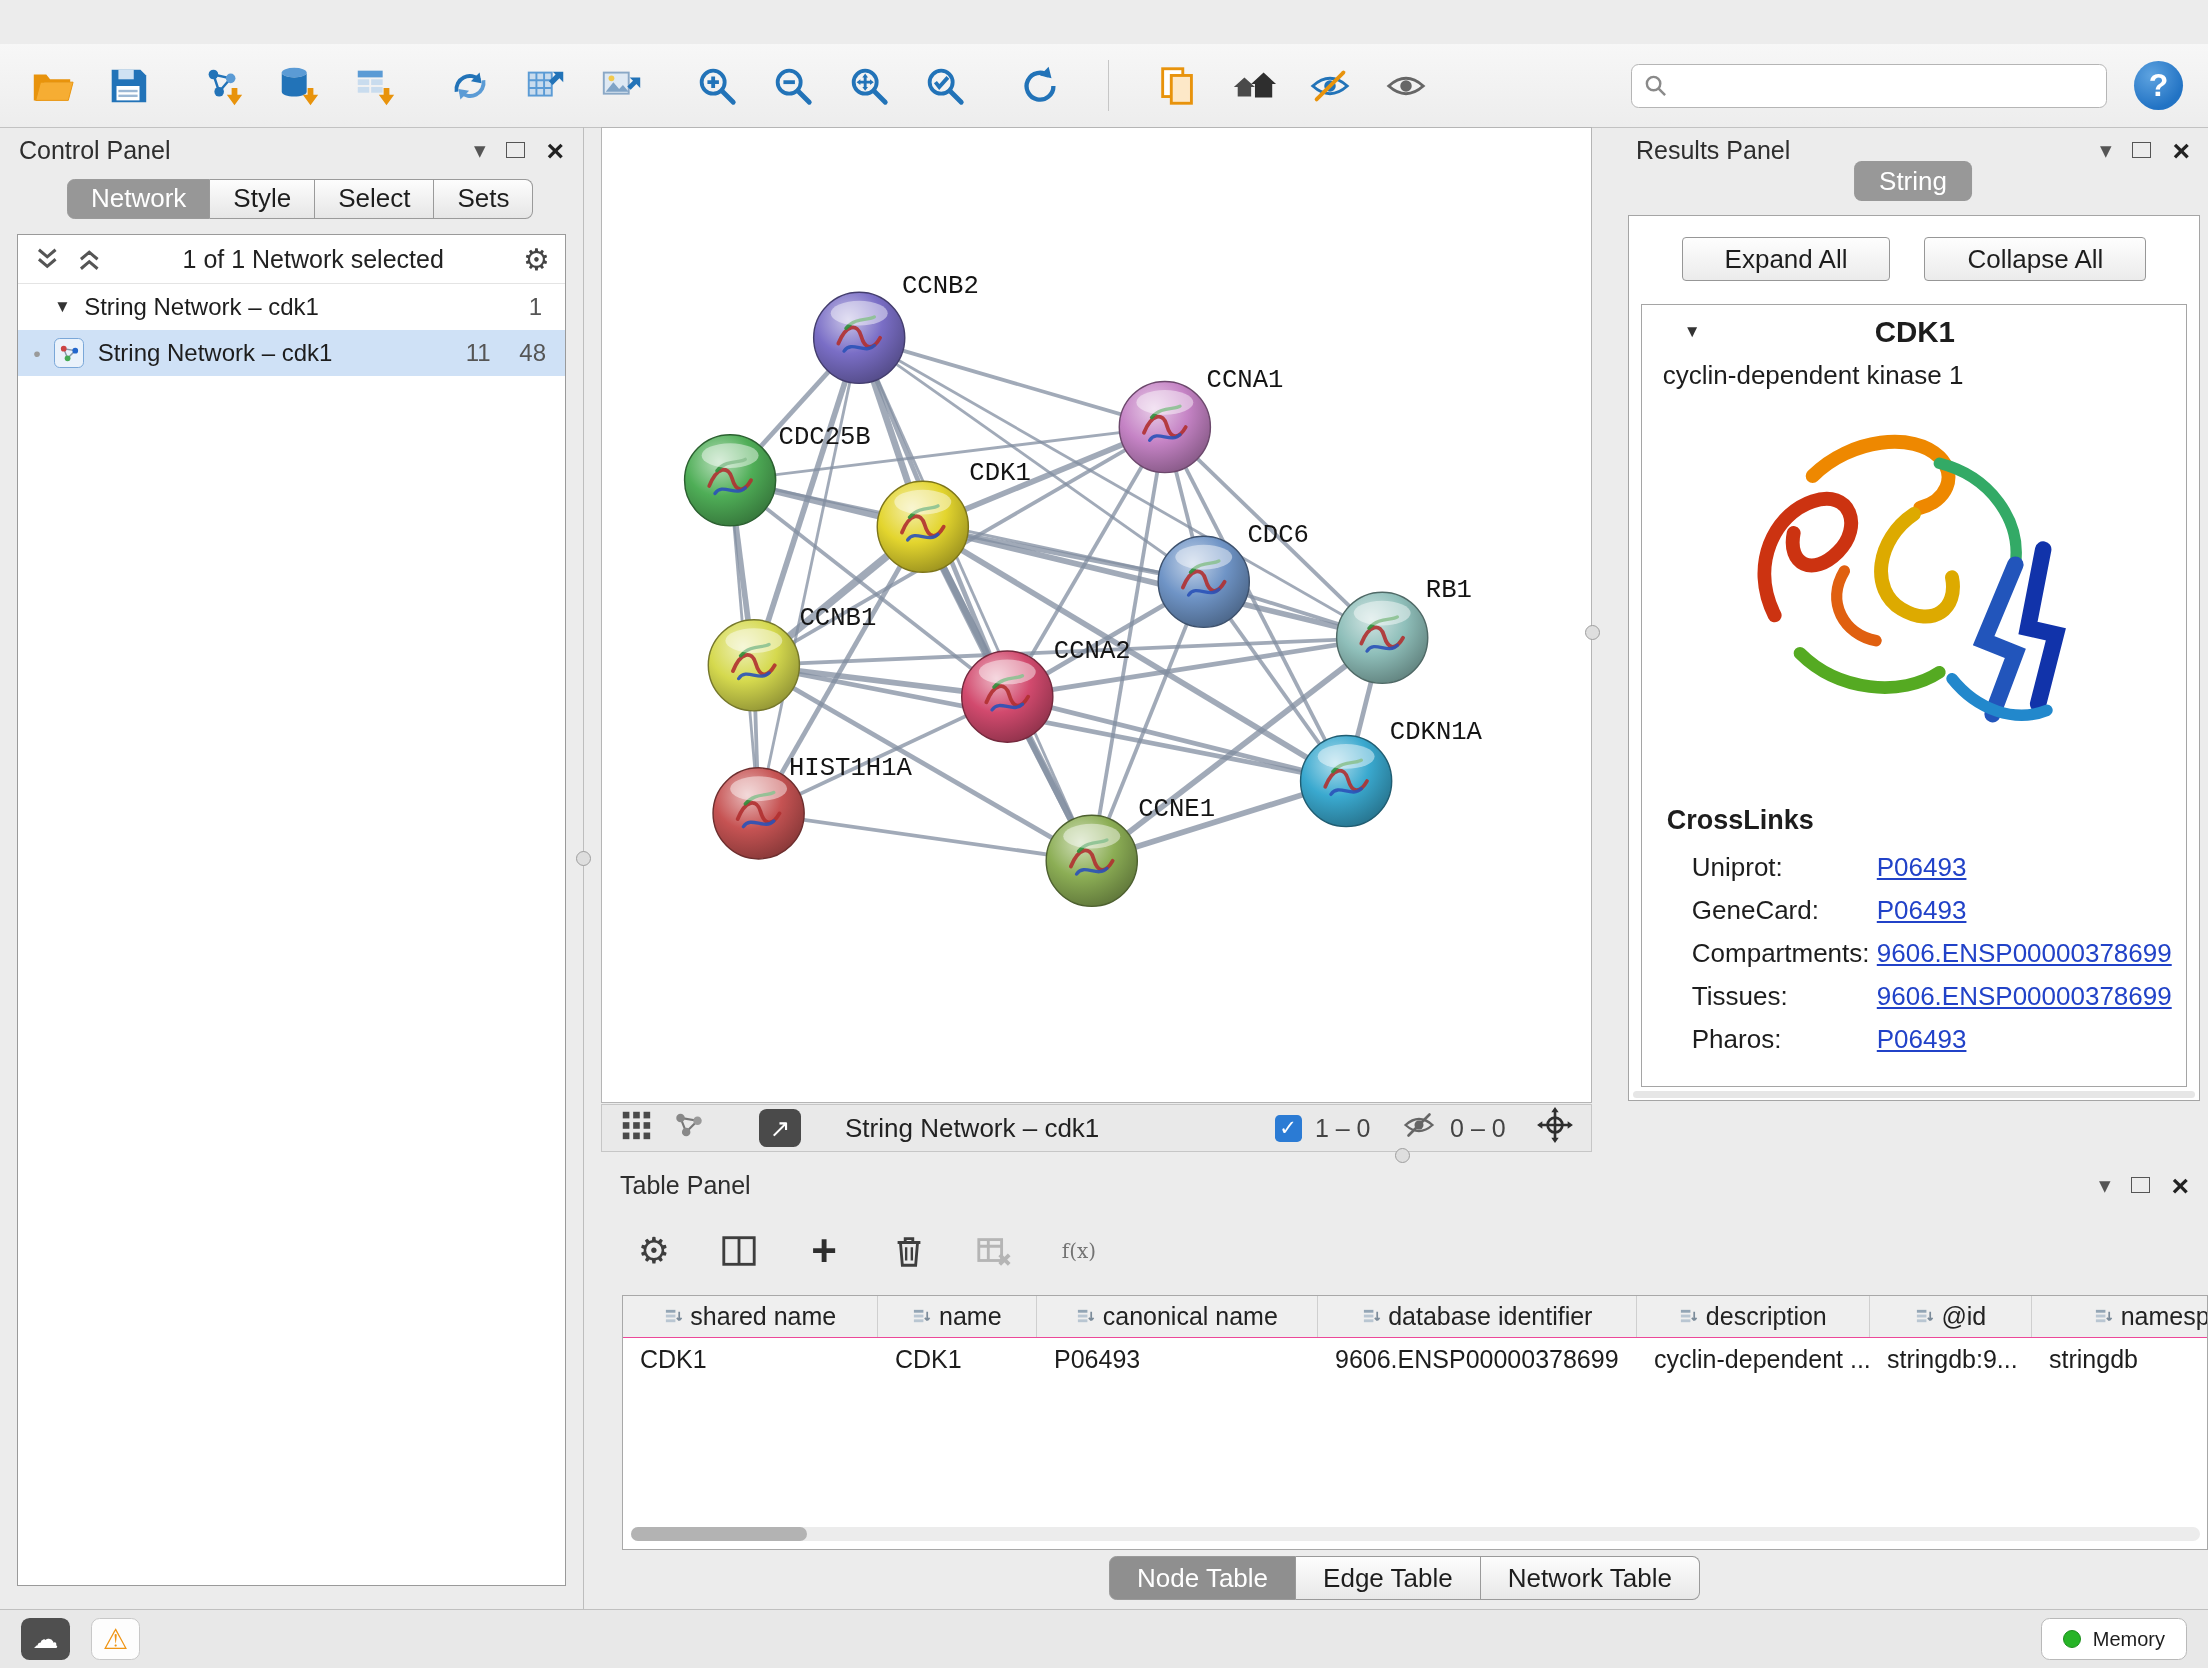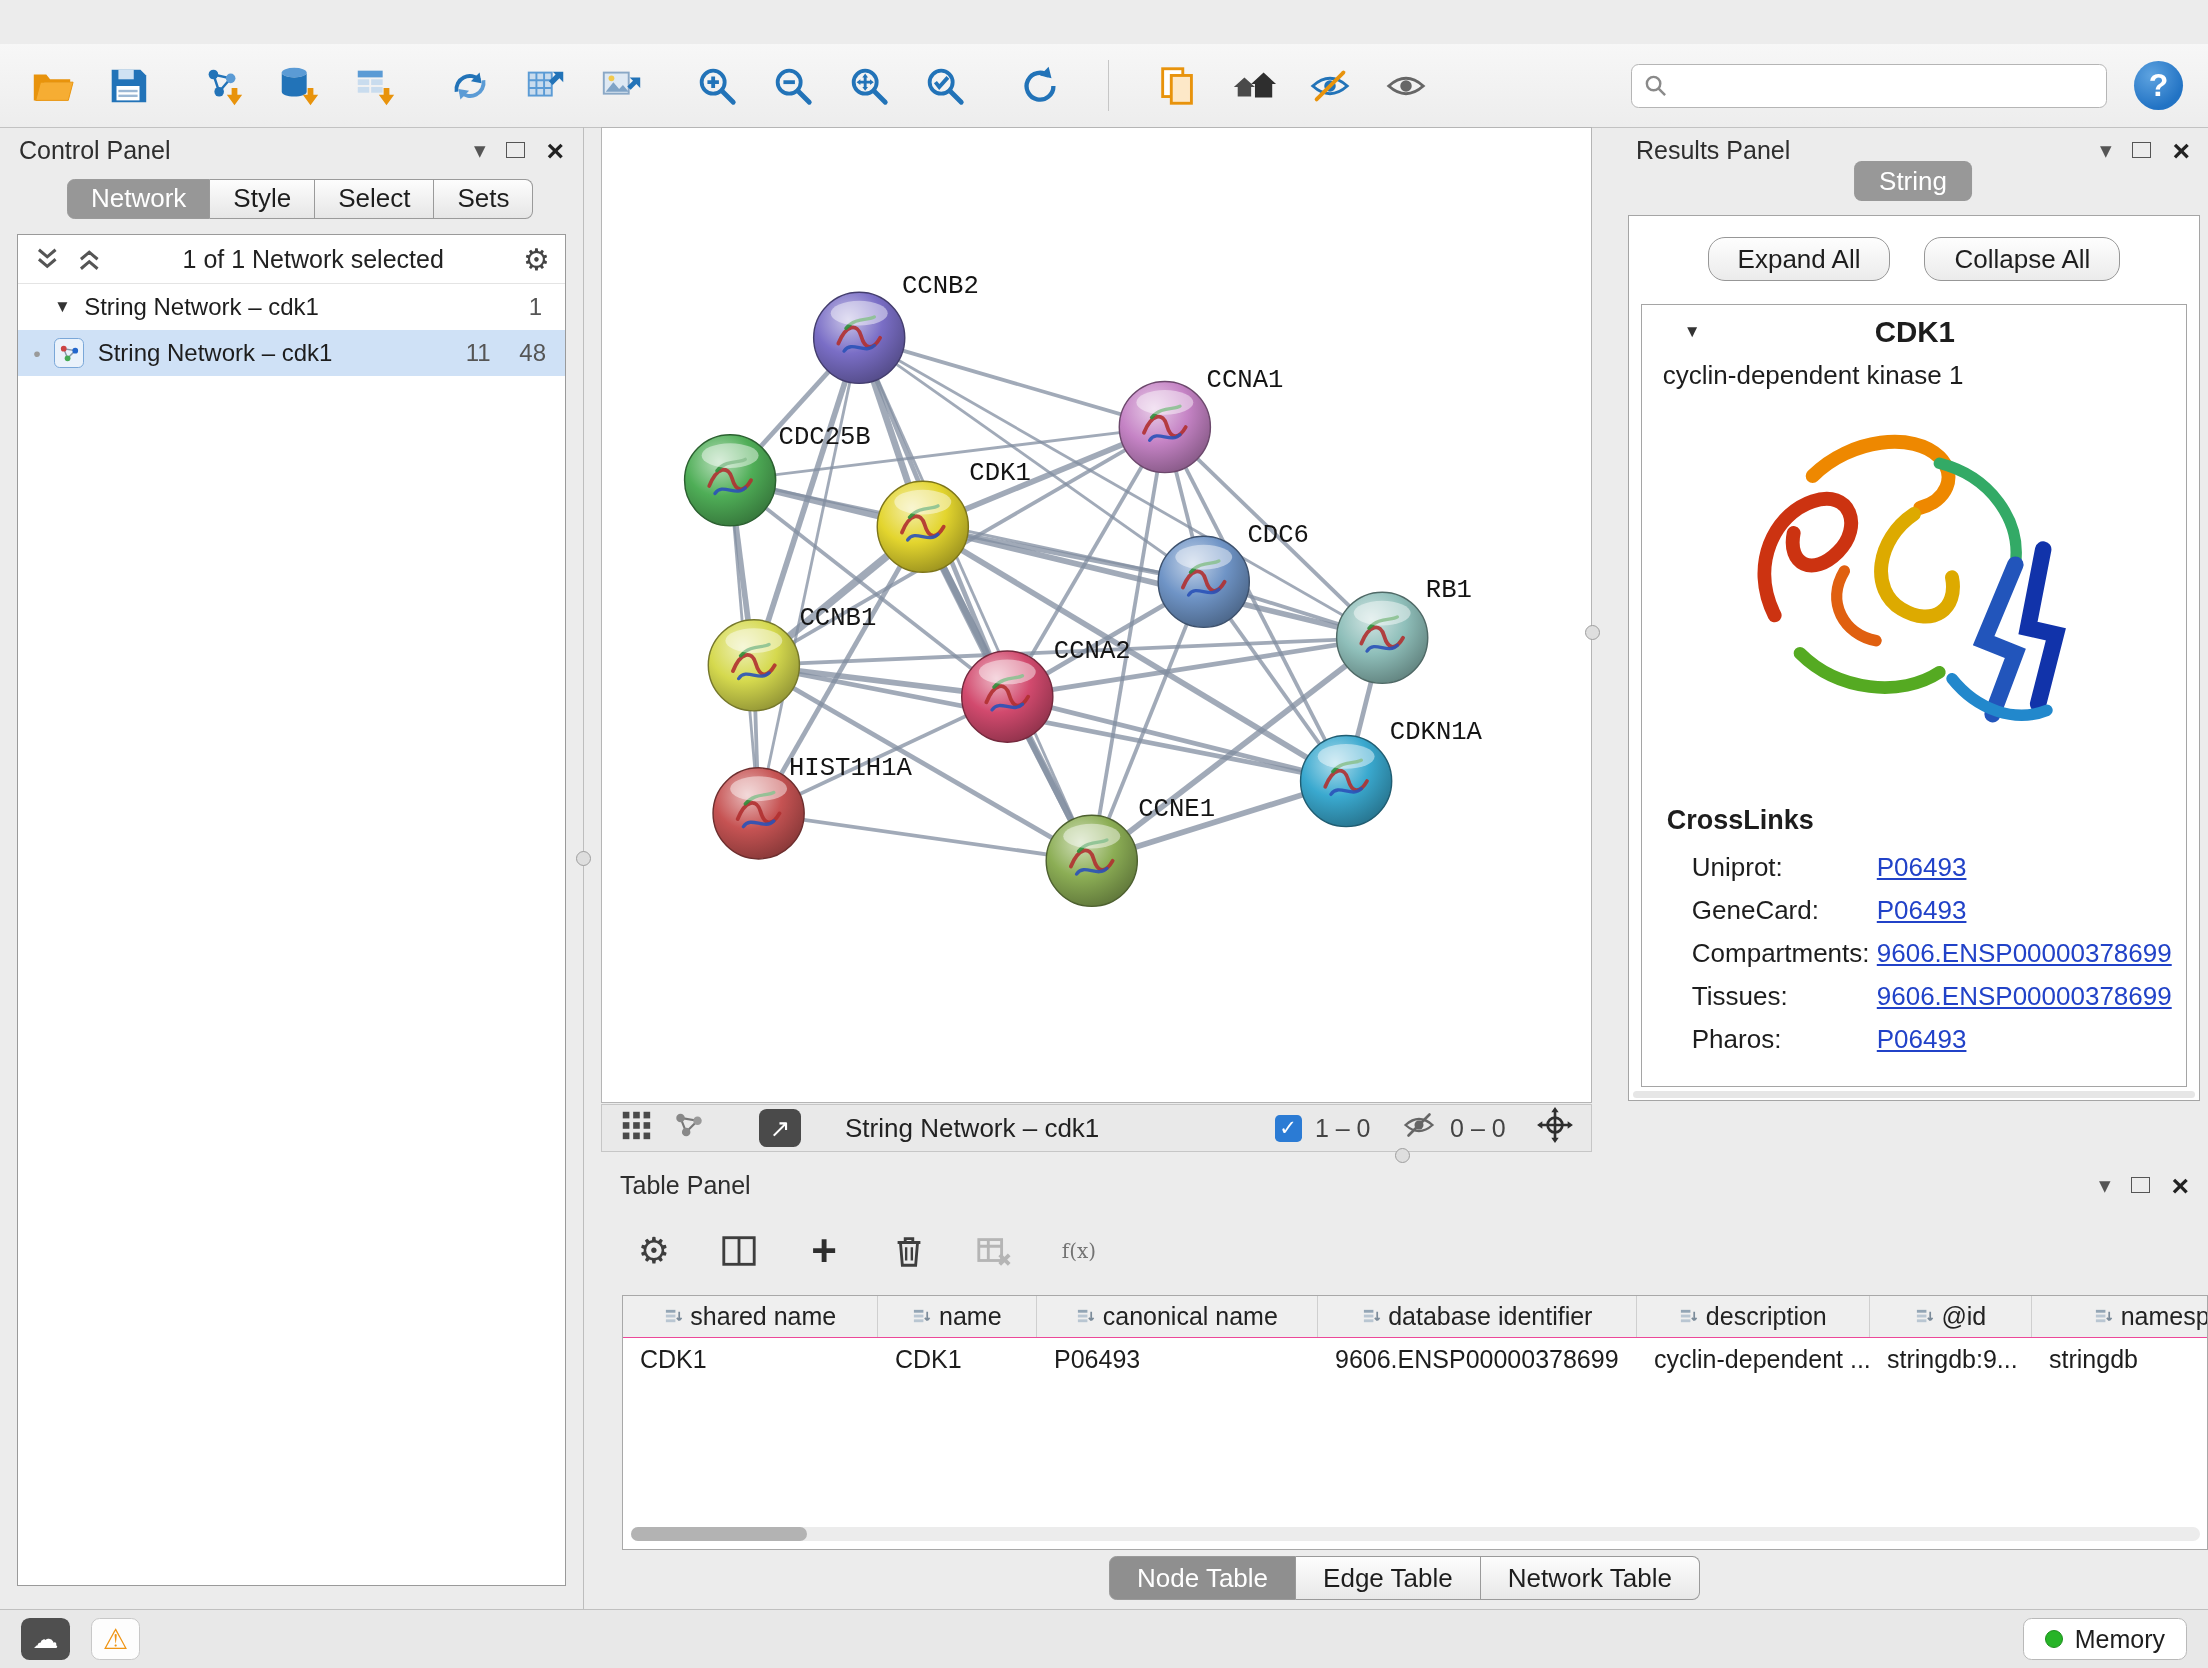--- a/index.html
+++ b/index.html
@@ -82,21 +82,21 @@
   .nt-count { color:#444; font-size:25px; margin-right:17px; }
 
   
   .results-panel { position:absolute; left:1617px; top:127px; width:592px; height:1482px; }
   .string-tab { position:absolute; left:50%; transform:translateX(-50%); top:34px; height:40px;
     padding:11px 25px; background:#989898; color:#fff; font-size:26px; border-radius:7.6px;
     display:flex; align-items:center; cursor:pointer; }
   .results-box { position:absolute; left:11.4px; right:9.5px; top:88px; height:886px;
     background:#fff; border:1px solid #a5a5a5; }
   .rb-buttons { position:absolute; left:0; right:0; top:21px; display:flex; justify-content:center; gap:34px; }
-  .rb-btn { height:44px; padding:0 29px; border:1px solid #979797; border-radius:17px;
+  .rb-btn { height:44px; padding:0 42px; border:1px solid #979797; border-radius:4px;
     background:linear-gradient(#fefefe,#ebebeb); font-size:26px; display:flex; align-items:center; cursor:pointer; }
   .section { position:absolute; left:11.4px; right:11.4px; top:88px; bottom:13.3px; border:1px solid #a5a5a5; overflow:hidden; }
   .sec-header { height:49px; display:flex; align-items:center; padding:5.7px 0 0 42px; }
   .sec-title { flex:1; text-align:center; font-weight:bold; font-size:29.5px; margin-right:57px; }
   .sec-desc { margin:5.7px 0 0 21px; font-size:26px; }
   .protein-wrap { text-align:center; margin-top:9.5px; }
   .crosslinks { margin:19px 0 0 25px; }
   .cl-title { font-weight:bold; font-size:27px; margin-bottom:9.5px; }
   .cl-row { display:flex; height:43px; align-items:center; padding-left:25px; font-size:26px; }
   .cl-label { width:185px; }
@@ -130,21 +130,21 @@
   .tbl-tab.selected { background:#8f8f8f; color:#fff; }
 
   
   .statusbar { position:absolute; left:0; top:1609px; width:100%; height:59px;
     background:#e8e8e8; border-top:1px solid #c0c0c0; display:flex; align-items:center; padding:0 21px; gap:21px; }
   .cloud-btn { width:49px; height:42px; background:#4f4f4f; border-radius:8.6px; color:#fff;
     font-size:26px; display:flex; align-items:center; justify-content:center; cursor:pointer; }
   .warn-btn { width:49px; height:42px; background:#fdfdfd; border:1px solid #c8c8c8; border-radius:8.6px;
     color:#ef9413; font-size:28.5px; display:flex; align-items:center; justify-content:center; cursor:pointer; }
   .mem-btn { margin-left:auto; height:42px; padding:0 21px; background:#fff; border:1px solid #b9b9b9;
-    border-radius:8.6px; display:flex; align-items:center; gap:11.4px; font-size:25px; cursor:pointer; }
+    border-radius:8.6px; display:flex; align-items:center; gap:11.4px; font-size:20px; cursor:pointer; }
   .mem-dot { width:18px; height:18px; border-radius:50%; background:#27b427; border:1px solid #1d8f1d; }
 
   .split-dot { position:absolute; width:15px; height:15px; border-radius:50%;
     background:#dedede; border:1px solid #9e9e9e; }
 </style>
 </head>
 <body>
 
 <div class="app">
 

